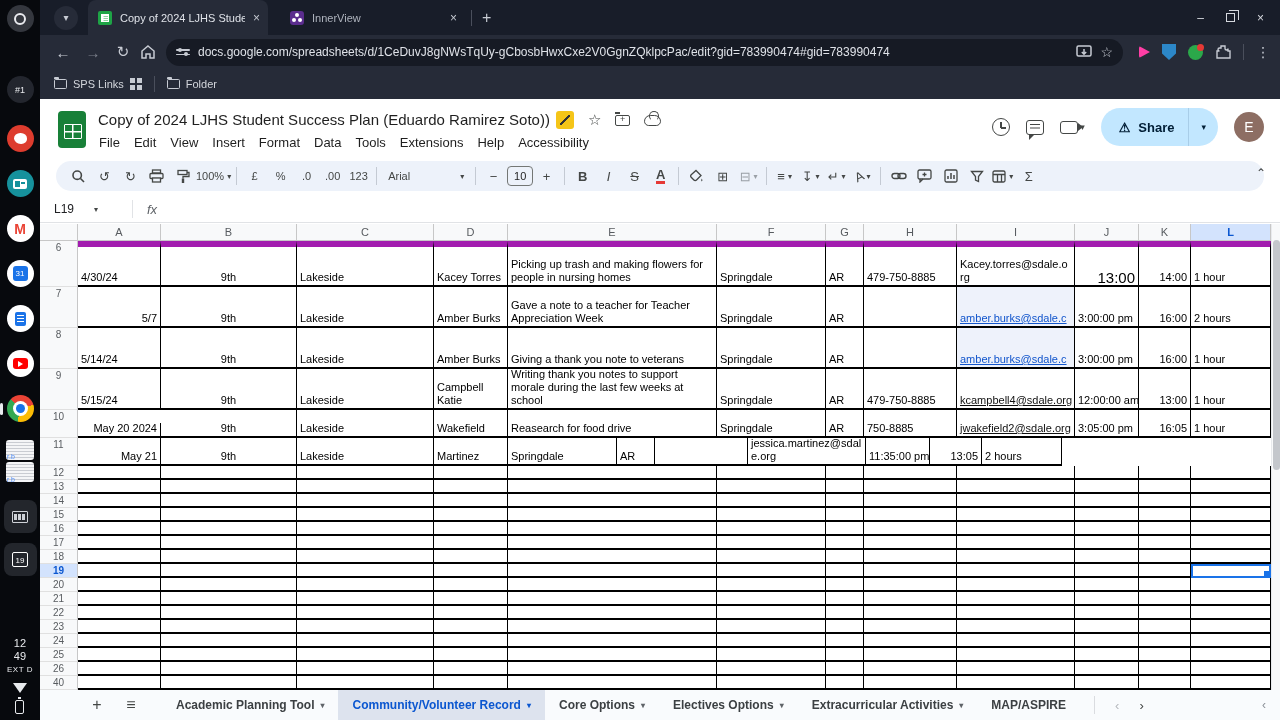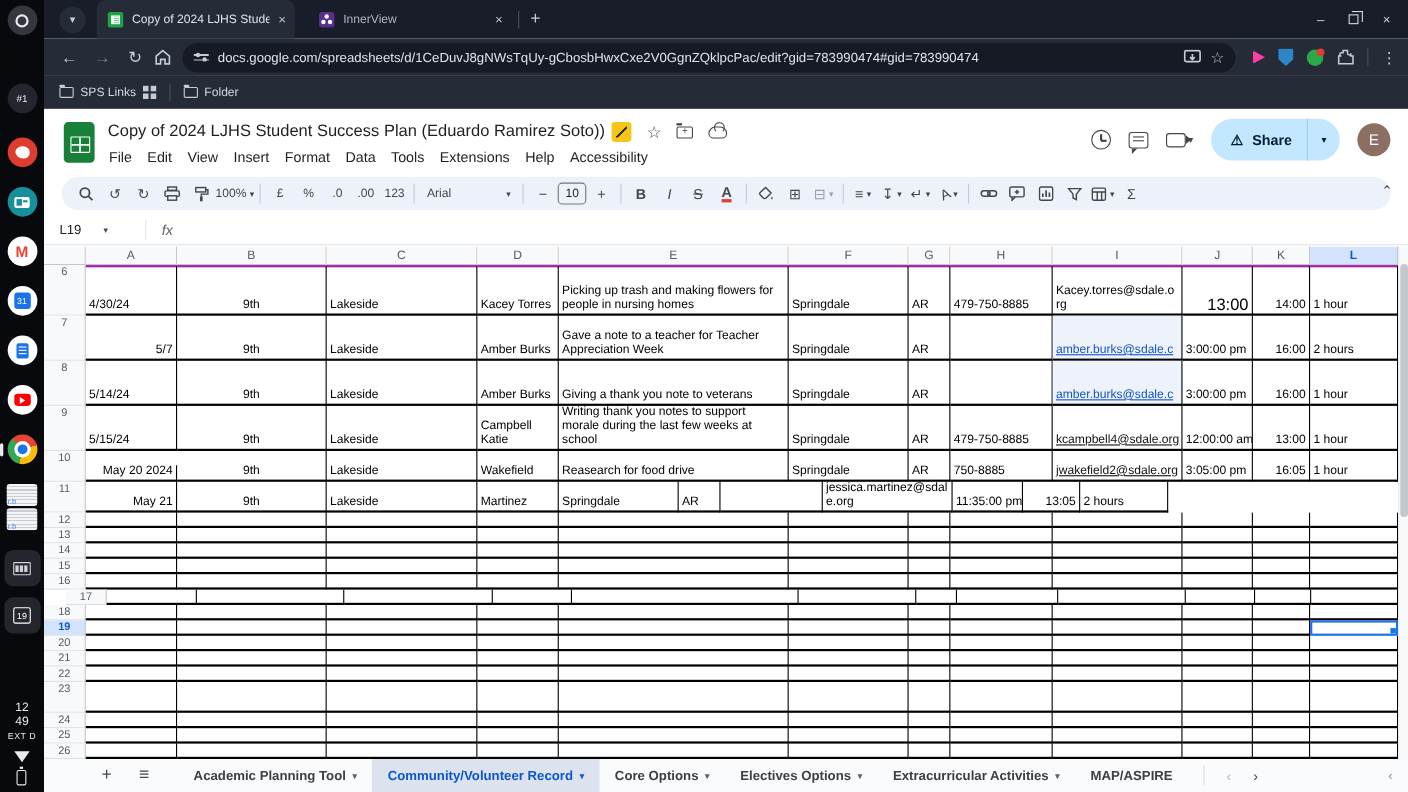--- a/index.html
+++ b/index.html
@@ -174,21 +174,21 @@
   .corner { width:38px; height:17px; background:#f8f9fa; border-right:1px solid #c7c7c7; border-bottom:1px solid #c7c7c7; }
   .colh { height:17px; background:#f8f9fa; border-right:1px solid #c7c7c7; border-bottom:1px solid #c7c7c7;
     font-size:11px; color:#575b5f; display:flex; align-items:center; justify-content:center; }
   .colh.sel { background:#d3e3fd; color:#0b57d0; font-weight:bold; }
   .grow { display:flex; }
   .gutter { width:38px; background:#f8f9fa; border-right:1px solid #c7c7c7; border-bottom:1px solid #e0e0e0;
     font-size:10px; color:#575b5f; display:flex; align-items:flex-start; justify-content:center; padding-top:1px; }
   .gutter.sel { background:#d3e3fd; color:#0b57d0; font-weight:bold; }
   .cell { border-right:1px solid #000; border-bottom:2px solid #000; padding:1px 3px; font-size:11px;
     color:#000; display:flex; align-items:flex-end; overflow:hidden; white-space:nowrap; line-height:13px; }
-  .grow.first .cell { border-top:2px solid #a21caf; }
+  .grow.first .cell { border-top:6px solid #a21caf; }
   .cell.al-c { justify-content:center; } .cell.al-r { justify-content:flex-end; }
   .cell.wrap { white-space:normal; overflow-wrap:anywhere; }
   .cell.big { font-size:15px; }
   .cell.link { color:#1155cc; text-decoration:underline; }
   .cell.bgc { background:#eef2fb; }
   .cell.ul { color:#111; text-decoration:underline; }
   .cell.selcell { position:relative; border:2px solid #1a73e8 !important; }
   .cell.selcell::after { content:""; position:absolute; right:-1px; bottom:-1px; width:6px; height:6px; background:#1a73e8; }
   #vscroll { position:absolute; right:0; top:224px; width:9px; height:466px; background:#f8f9fa; border-left:1px solid #e8eaed; }
   #vthumb { position:absolute; left:1px; top:16px; width:7px; height:230px; background:#c4c7cc; border-radius:4px; }
@@ -663,21 +663,21 @@
           <div class="cell al-l" style="width: 74px;"></div>
           <div class="cell al-l" style="width: 209px;"></div>
           <div class="cell al-l" style="width: 109px;"></div>
           <div class="cell al-l" style="width: 38px;"></div>
           <div class="cell al-l" style="width: 93px;"></div>
           <div class="cell al-l" style="width: 118px;"></div>
           <div class="cell al-l" style="width: 64px;"></div>
           <div class="cell al-l" style="width: 52px;"></div>
           <div class="cell al-l" style="width: 80px;"></div>
         </div>
-        <div class="grow" style="height: 14px; padding-left: 20px;">
+        <div class="grow" style="height: 14px;">
           <div class="gutter">17</div>
           <div class="cell al-l" style="width: 83px;"></div>
           <div class="cell al-l" style="width: 136px;"></div>
           <div class="cell al-l" style="width: 137px;"></div>
           <div class="cell al-l" style="width: 74px;"></div>
           <div class="cell al-l" style="width: 209px;"></div>
           <div class="cell al-l" style="width: 109px;"></div>
           <div class="cell al-l" style="width: 38px;"></div>
           <div class="cell al-l" style="width: 93px;"></div>
           <div class="cell al-l" style="width: 118px;"></div>
@@ -753,21 +753,21 @@
           <div class="cell al-l" style="width: 74px;"></div>
           <div class="cell al-l" style="width: 209px;"></div>
           <div class="cell al-l" style="width: 109px;"></div>
           <div class="cell al-l" style="width: 38px;"></div>
           <div class="cell al-l" style="width: 93px;"></div>
           <div class="cell al-l" style="width: 118px;"></div>
           <div class="cell al-l" style="width: 64px;"></div>
           <div class="cell al-l" style="width: 52px;"></div>
           <div class="cell al-l" style="width: 80px;"></div>
         </div>
-        <div class="grow" style="height: 28px; justify-content: space-between;">
+        <div class="grow" style="height: 14px; justify-content: space-between;">
           <div class="gutter">23</div>
           <div class="cell al-l" style="width: 83px;"></div>
           <div class="cell al-l" style="width: 136px;"></div>
           <div class="cell al-l" style="width: 137px;"></div>
           <div class="cell al-l" style="width: 74px;"></div>
           <div class="cell al-l" style="width: 209px;"></div>
           <div class="cell al-l" style="width: 109px;"></div>
           <div class="cell al-l" style="width: 38px;"></div>
           <div class="cell al-l" style="width: 93px;"></div>
           <div class="cell al-l" style="width: 118px;"></div>

